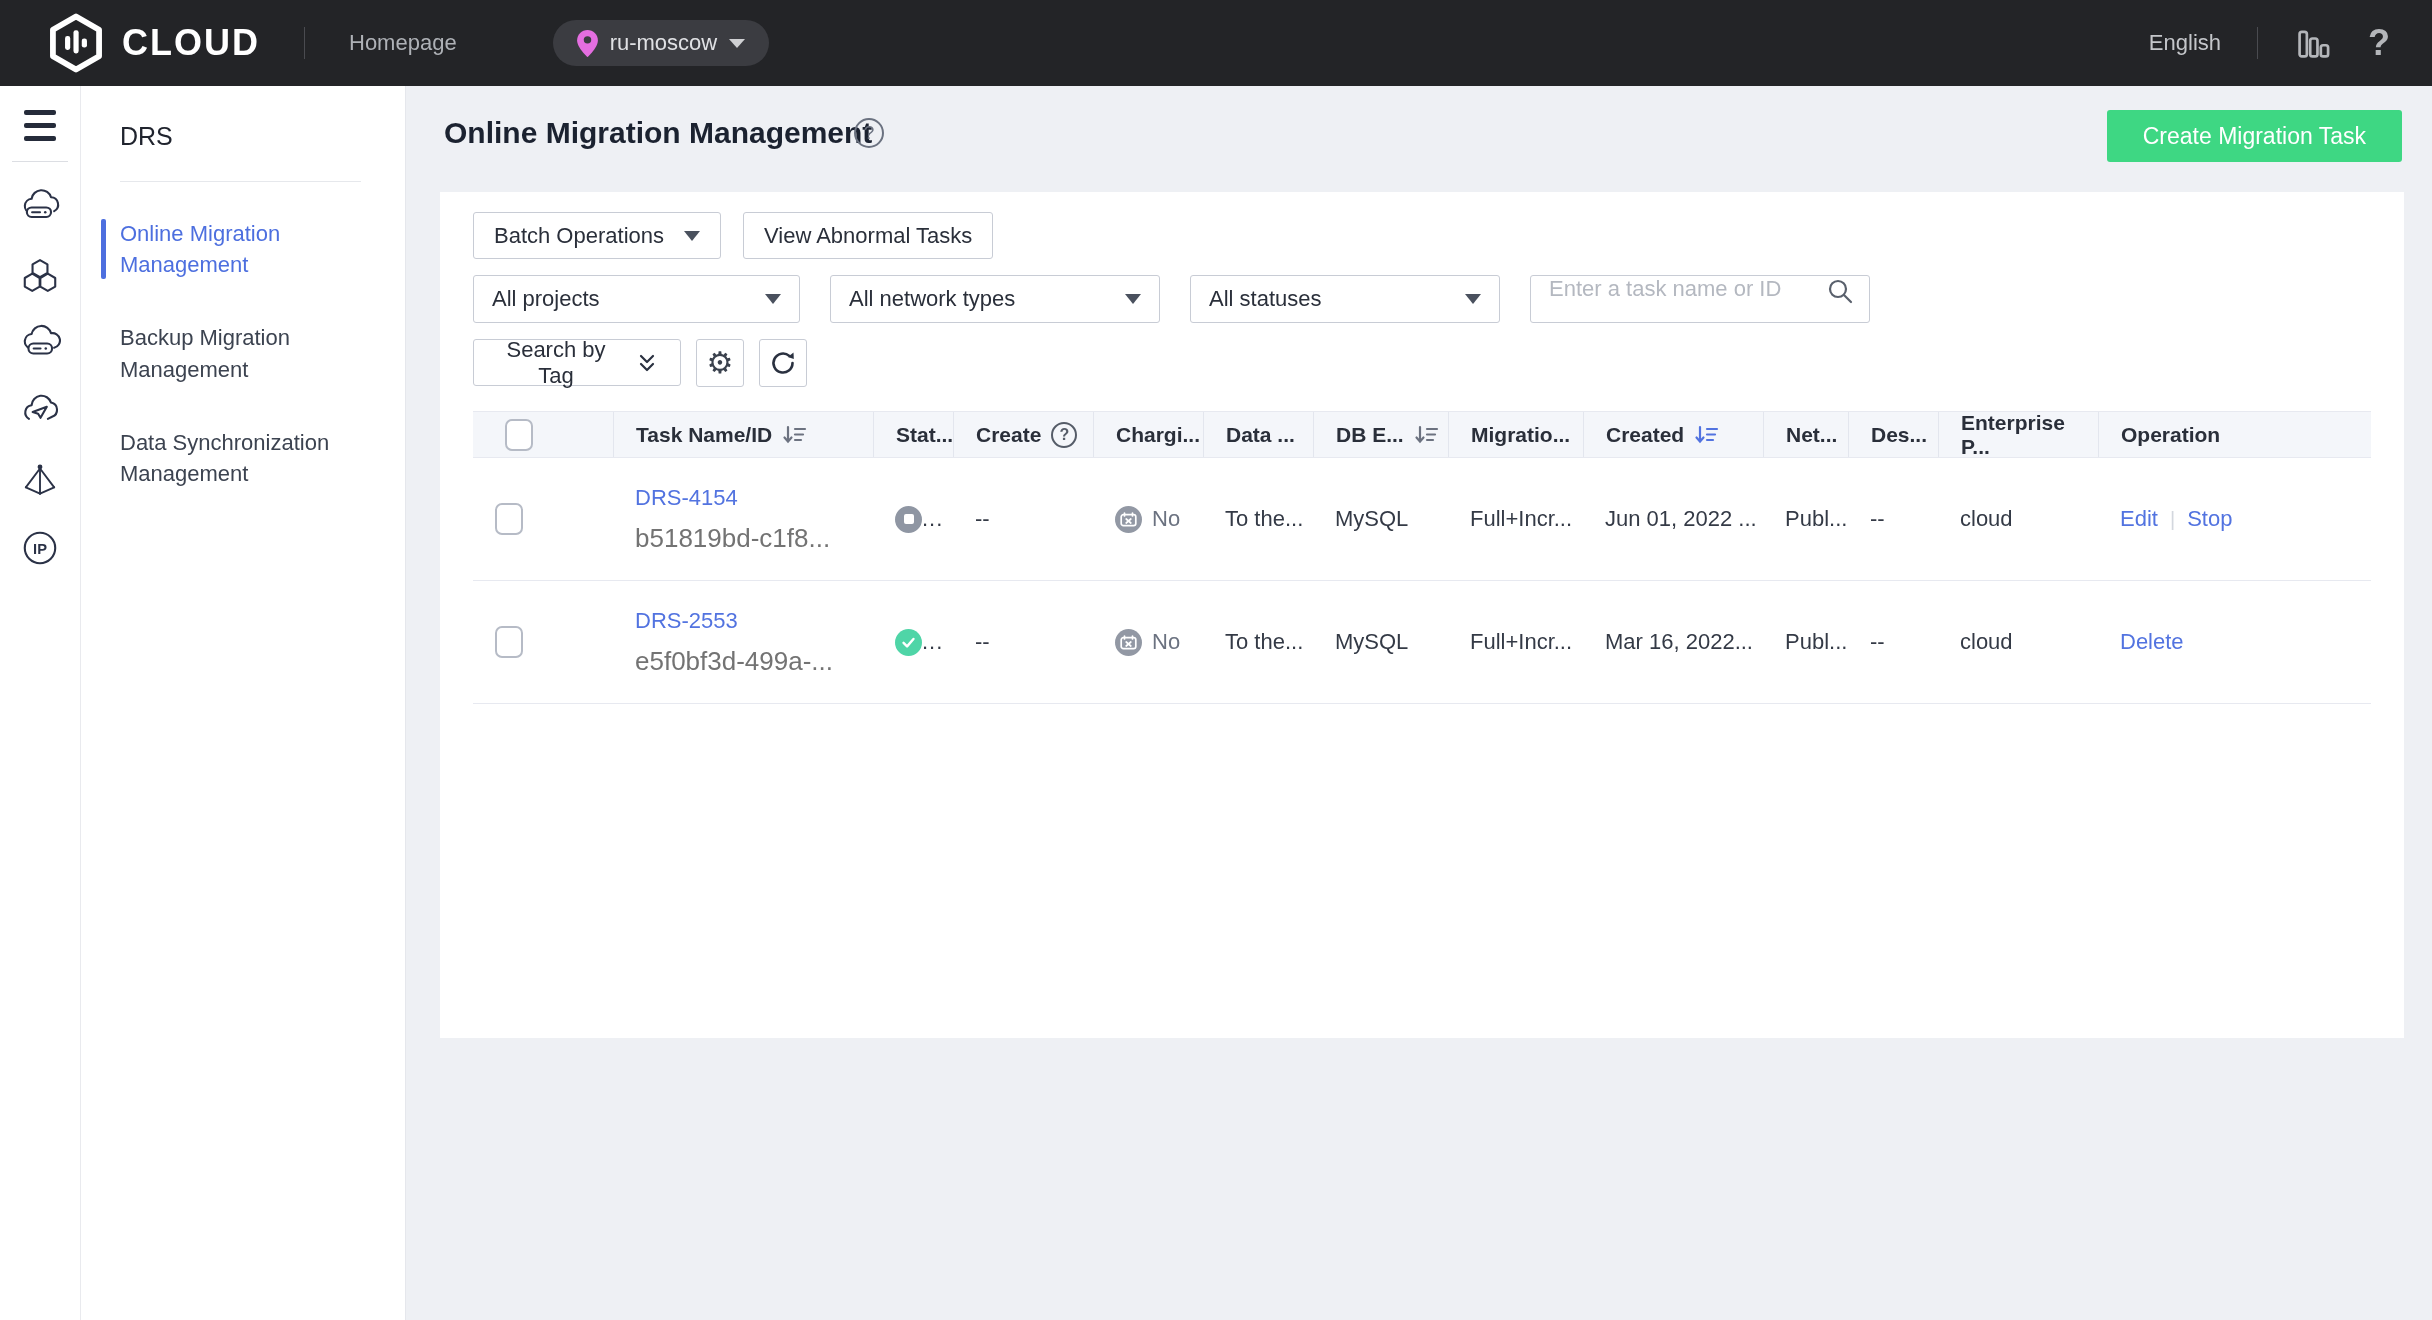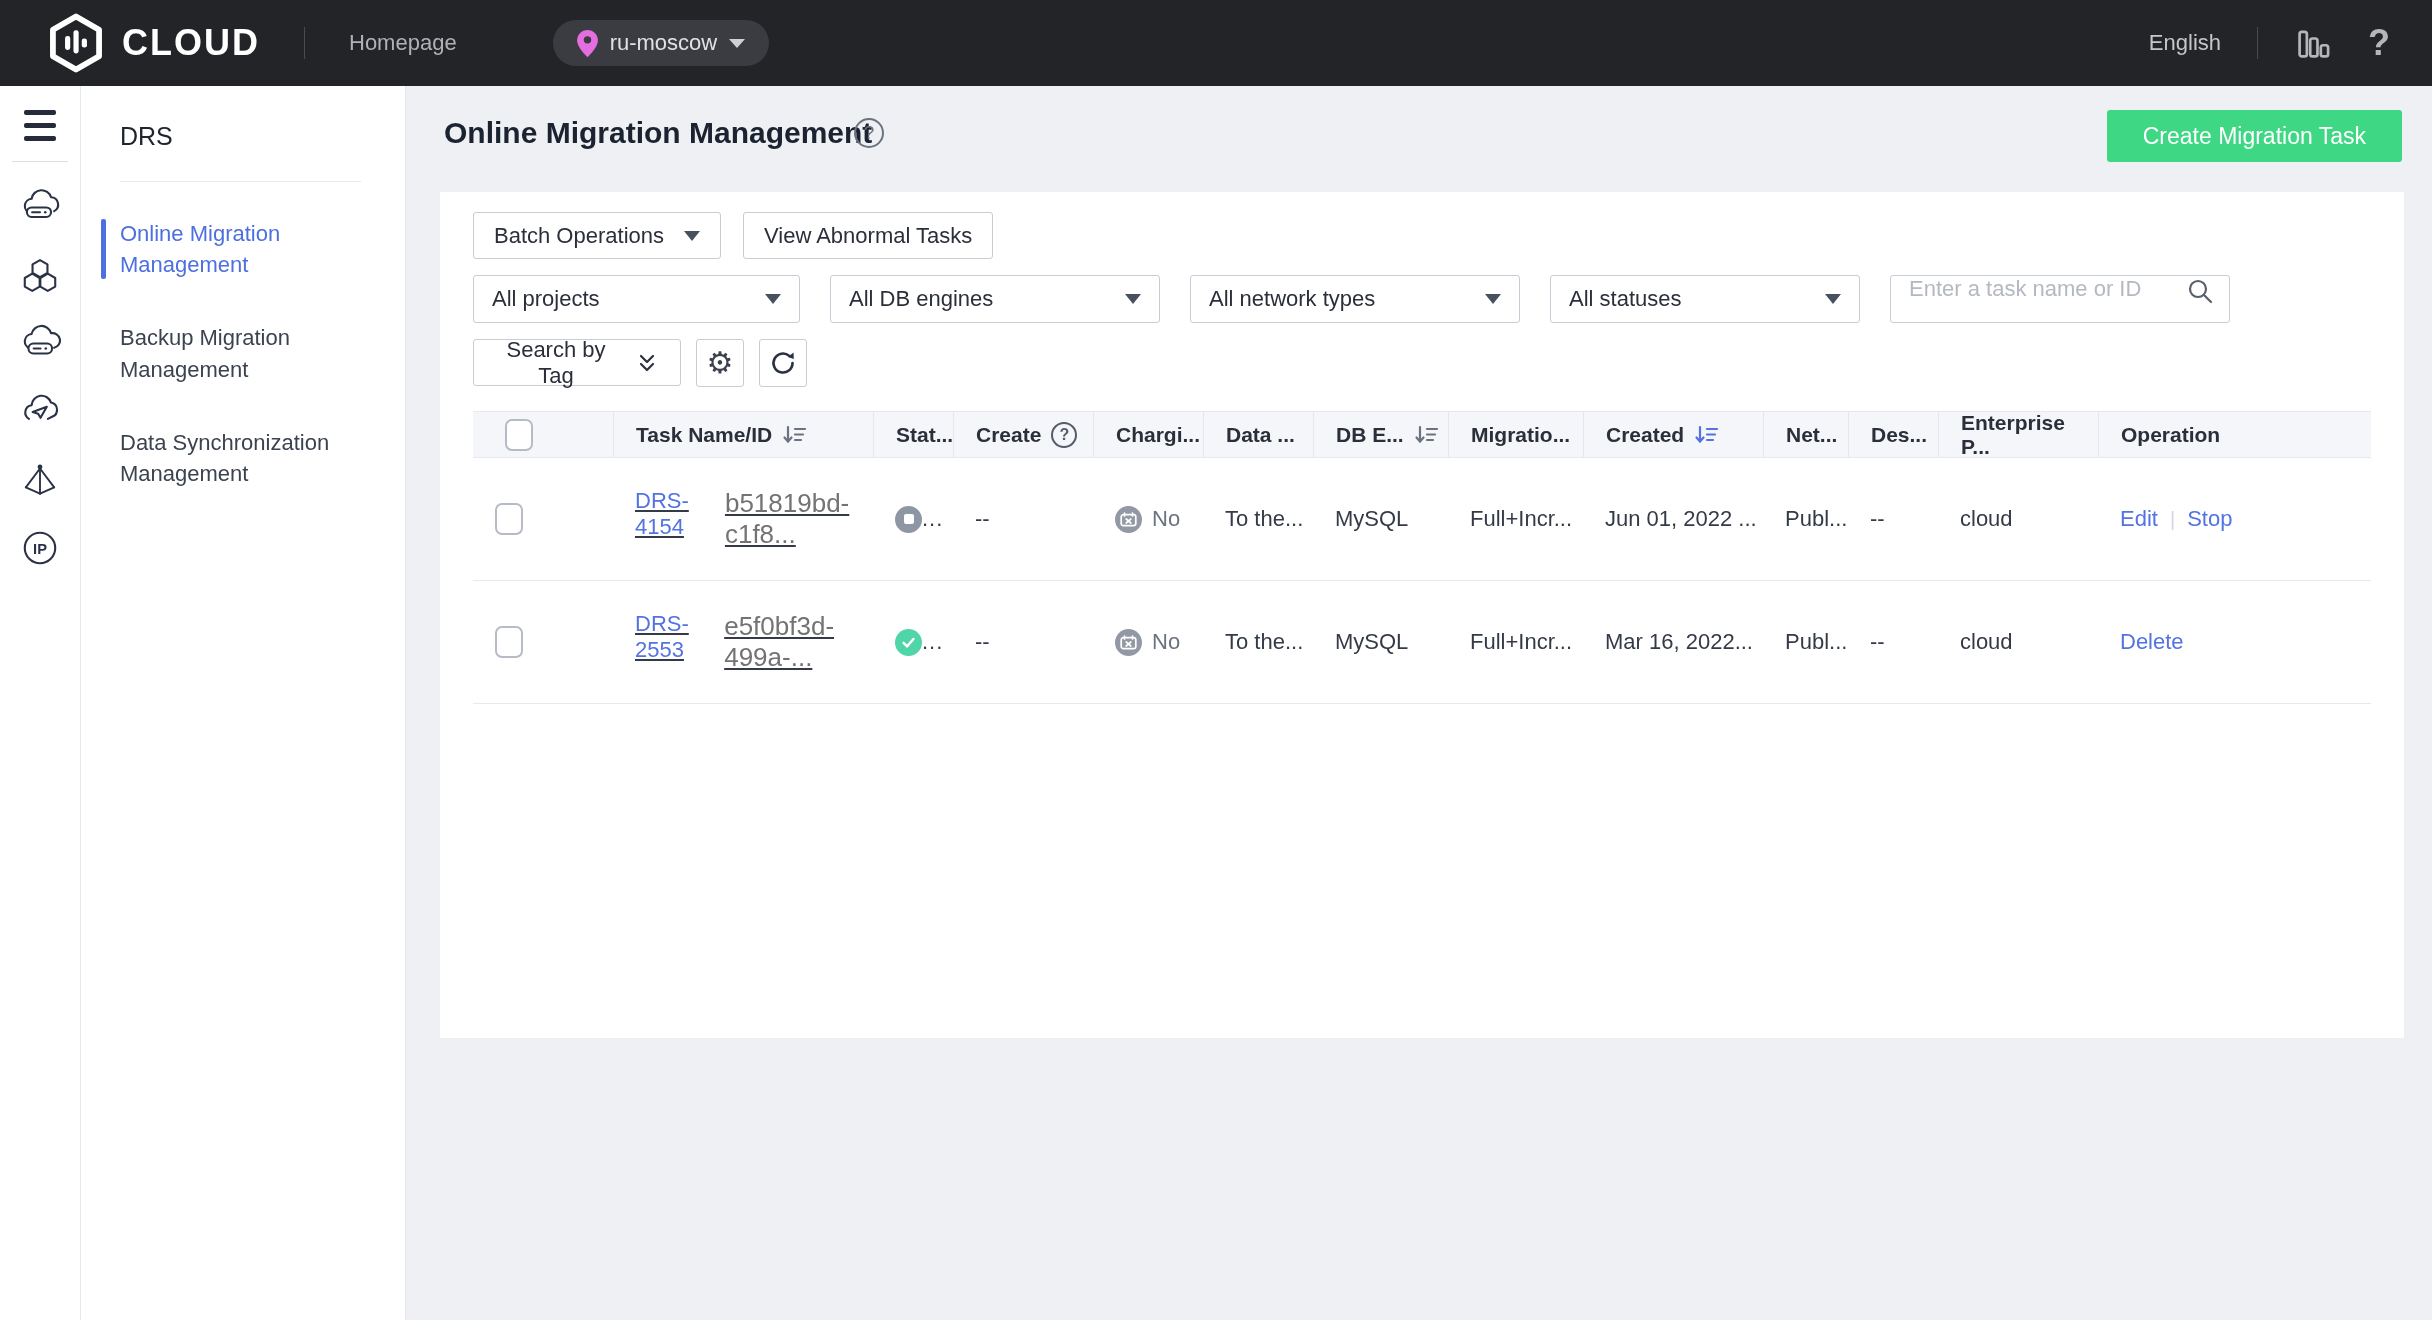--- a/index.html
+++ b/index.html
@@ -98,21 +98,21 @@
         font-size:21px; font-weight:bold; color:#2a2f3a; flex-shrink:0; }
   .th + .th { border-left:1px solid #e3e6ee; }
   .c1{width:140px; padding-left:32px;} .c2{width:260px} .c3{width:80px} .c4{width:140px}
   .c5{width:110px} .c6{width:110px} .c7{width:135px} .c8{width:135px} .c9{width:180px}
   .c10{width:85px} .c11{width:90px} .c12{width:160px} .c13{width:279px}
   .tr { display:flex; align-items:center; height:123px; border-bottom:1px solid #e7e9f0; }
   .td { display:flex; align-items:center; padding-left:22px; font-size:22px; color:#343a46;
         flex-shrink:0; }
   .checkbox { width:28px; height:32px; border:2px solid #b6bbc6; border-radius:7px; background:#fff;
               cursor:pointer; }
-  .name-cell { flex-direction:row; align-items:flex-start; gap:12px;text-decoration:underline; }
+  .name-cell { flex-direction:column; align-items:flex-start; gap:12px; }
   .task-link { color:#5273e0; font-size:22px; text-decoration:none; cursor:pointer; }
   .task-id { color:#737373; font-size:26px; }
   .status-ic { width:27px; height:27px; border-radius:50%; display:flex; align-items:center;
                justify-content:center; flex-shrink:0; }
   .st-paused { background:#8f96a3; }
   .st-paused i { width:10px; height:10px; background:#fff; border-radius:2px; }
   .st-ok { background:#4fd5a7; }
   .ellip { color:#343a46; font-size:22px; letter-spacing:1px; }
   .charge-ic { width:27px; height:27px; border-radius:50%; background:#9298a4; display:flex;
                align-items:center; justify-content:center; margin-right:10px; flex-shrink:0; }
@@ -244,24 +244,20 @@
         <i class="sel-caret"></i>
       </button>
       <button class="btn">
         <span>View Abnormal Tasks</span>
       </button>
     </div>
 
     <div class="filters-row">
       <div class="select w1">
         <span>All projects</span>
-        <i class="sel-caret"></i>
-      </div>
-      <div class="select w2">
-        <span>All DB engines</span>
         <i class="sel-caret"></i>
       </div>
       <div class="select w3">
         <span>All network types</span>
         <i class="sel-caret"></i>
       </div>
       <div class="select w4">
         <span>All statuses</span>
         <i class="sel-caret"></i>
       </div>

